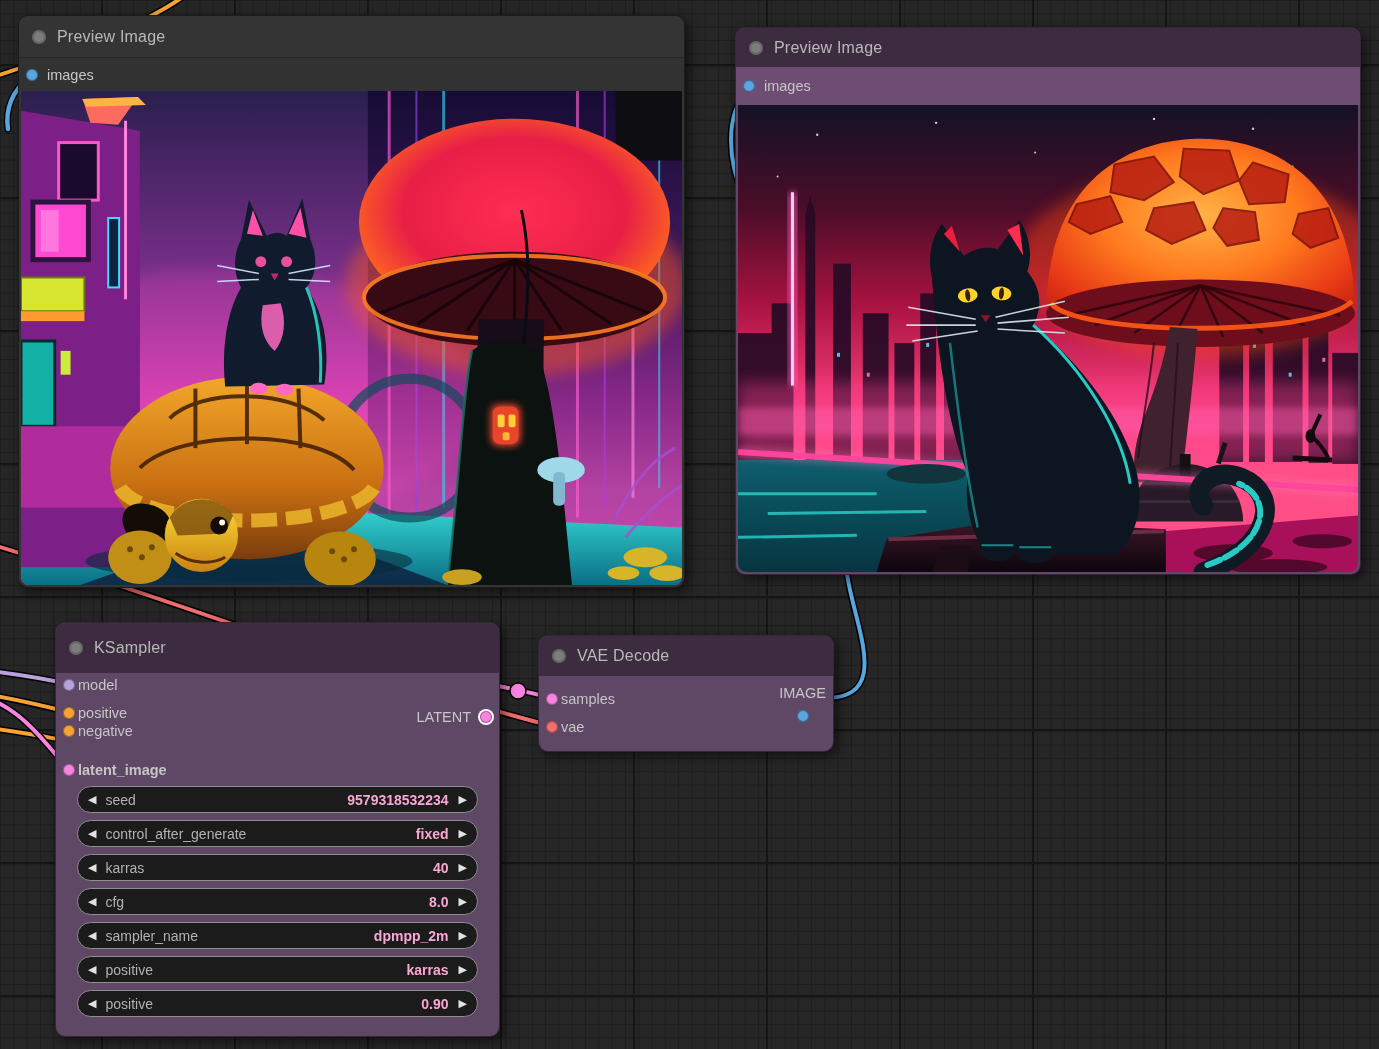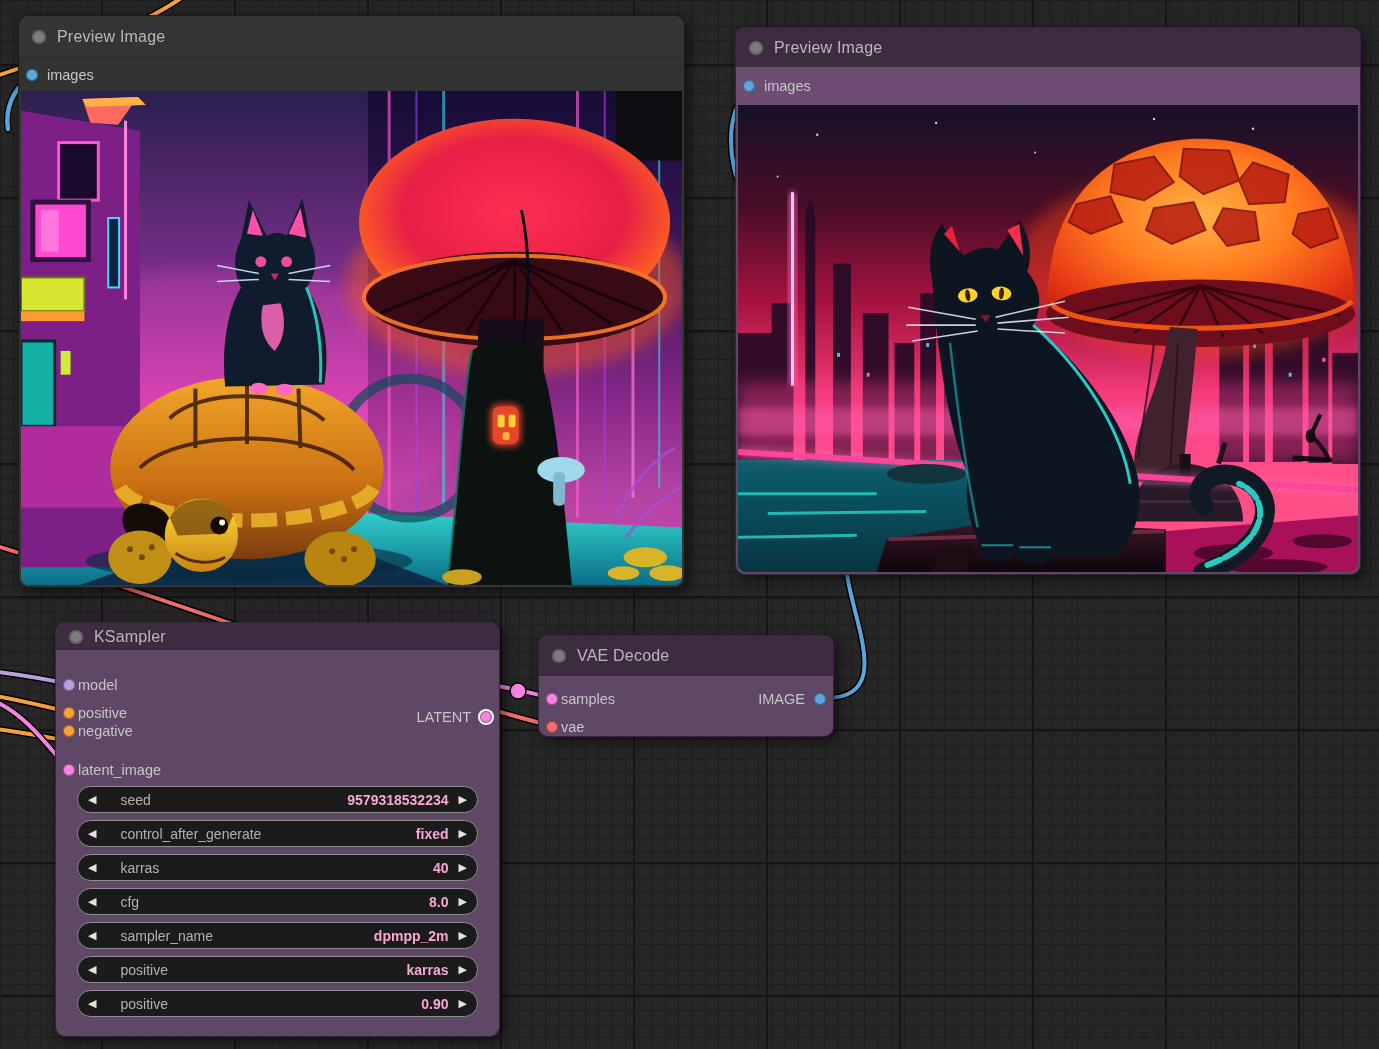--- a/index.html
+++ b/index.html
@@ -34,21 +34,21 @@
   .p-latent{background:#f884e0;} .p-vae{background:#f26d6d;}
   .ring{box-shadow:0 0 0 2px #fff, inset 0 0 0 1px rgba(0,0,0,.35);}
   .prow{position:absolute;left:7px;display:flex;align-items:center;gap:3px;height:28px;}
   .orow{position:absolute;display:flex;align-items:center;gap:9px;height:28px;right:7px;}
   .pimg{position:absolute;left:2px;right:2px;bottom:2px;border-radius:0 0 8px 8px;overflow:hidden;background:#111;}
   .pimg svg{display:block;width:100%;height:100%;}
   .widgets{position:absolute;left:21px;right:21px;top:163px;}
   .widget{display:flex;align-items:center;height:27px;border-radius:14px;background:#1b1b1b;
     border:1px solid #8f8f8f;padding:0 10px;margin-bottom:7px;font-size:14px;box-sizing:border-box;}
   .warr{color:#e2e2e2;font-size:11px;line-height:1;}
-  .wname{color:#b2b2b2;margin-left:24px;}
+  .wname{color:#b2b2b2;margin-left:9px;}
   .wval{margin-left:auto;margin-right:10px;color:#f9a8d4;font-weight:700;}
 </style>
 </head>
 <body>
 
 <div id="canvas">
 
   <svg id="wires" width="1379" height="1049" viewBox="0 0 1379 1049">
     <g fill="none" stroke-linecap="round">
       <path d="M 192,-10 C 150,24 70,52 -10,78" stroke="#000" stroke-width="7"></path>
@@ -424,37 +424,37 @@
             <path d="M 262,226 L 330,230"></path>
         </g>
         <ellipse cx="262" cy="450" rx="18" ry="10" fill="#0d1620"></ellipse>
         <ellipse cx="300" cy="452" rx="18" ry="10" fill="#0d1620"></ellipse>
         <path d="M 246,444 L 278,444 M 284,446 L 316,446" stroke="#1fb8b8" stroke-width="2" opacity=".7"></path>
       </svg>
     </div>
   </div>
 
   <div class="node purple" style="left:55px;top:622px;width:445px;height:415px;">
-    <div class="nhead" style="height:27px;">
+    <div class="nhead" style="height:50px;">
       <span class="tdot"></span>
       <span class="ntitle">KSampler</span>
     </div>
     <div class="prow" style="top:48px;">
       <span class="pdot p-model"></span>
       <span class="plabel">model</span>
     </div>
     <div class="prow" style="top:76px;">
       <span class="pdot p-cond"></span>
       <span class="plabel">positive</span>
     </div>
     <div class="prow" style="top:94px;">
       <span class="pdot p-cond"></span>
       <span class="plabel">negative</span>
     </div>
-    <div class="prow" style="top:133px;">
+    <div class="prow" style="top:133px;font-weight:bold;">
       <span class="pdot p-latent"></span>
       <span class="plabel">latent_image</span>
     </div>
     <div class="orow" style="top:48px;margin-top:32px;">
       <span class="plabel">LATENT</span>
       <span class="pdot p-latent ring"></span>
     </div>
     <div class="widgets">
       <div class="widget">
         <span class="warr">◀</span>
@@ -494,32 +494,32 @@
       </div>
       <div class="widget">
         <span class="warr">◀</span>
         <span class="wname">positive</span>
         <span class="wval">0.90</span>
         <span class="warr">▶</span>
       </div>
     </div>
   </div>
 
-  <div class="node purple" style="left:538px;top:635px;width:296px;height:102px;">
+  <div class="node purple" style="left:538px;top:635px;width:296px;height:117px;">
     <div class="nhead" style="height:40px;">
       <span class="tdot"></span>
       <span class="ntitle">VAE Decode</span>
     </div>
     <div class="prow" style="top:49px;">
       <span class="pdot p-latent"></span>
       <span class="plabel">samples</span>
     </div>
     <div class="prow" style="top:77px;">
       <span class="pdot p-vae"></span>
       <span class="plabel">vae</span>
     </div>
-    <div class="orow" style="top:49px;">
+    <div class="orow" style="top:49px;flex-direction:column;">
       <span class="plabel">IMAGE</span>
       <span class="pdot p-image"></span>
     </div>
   </div>
 
 </div>
 
 </body></html>

